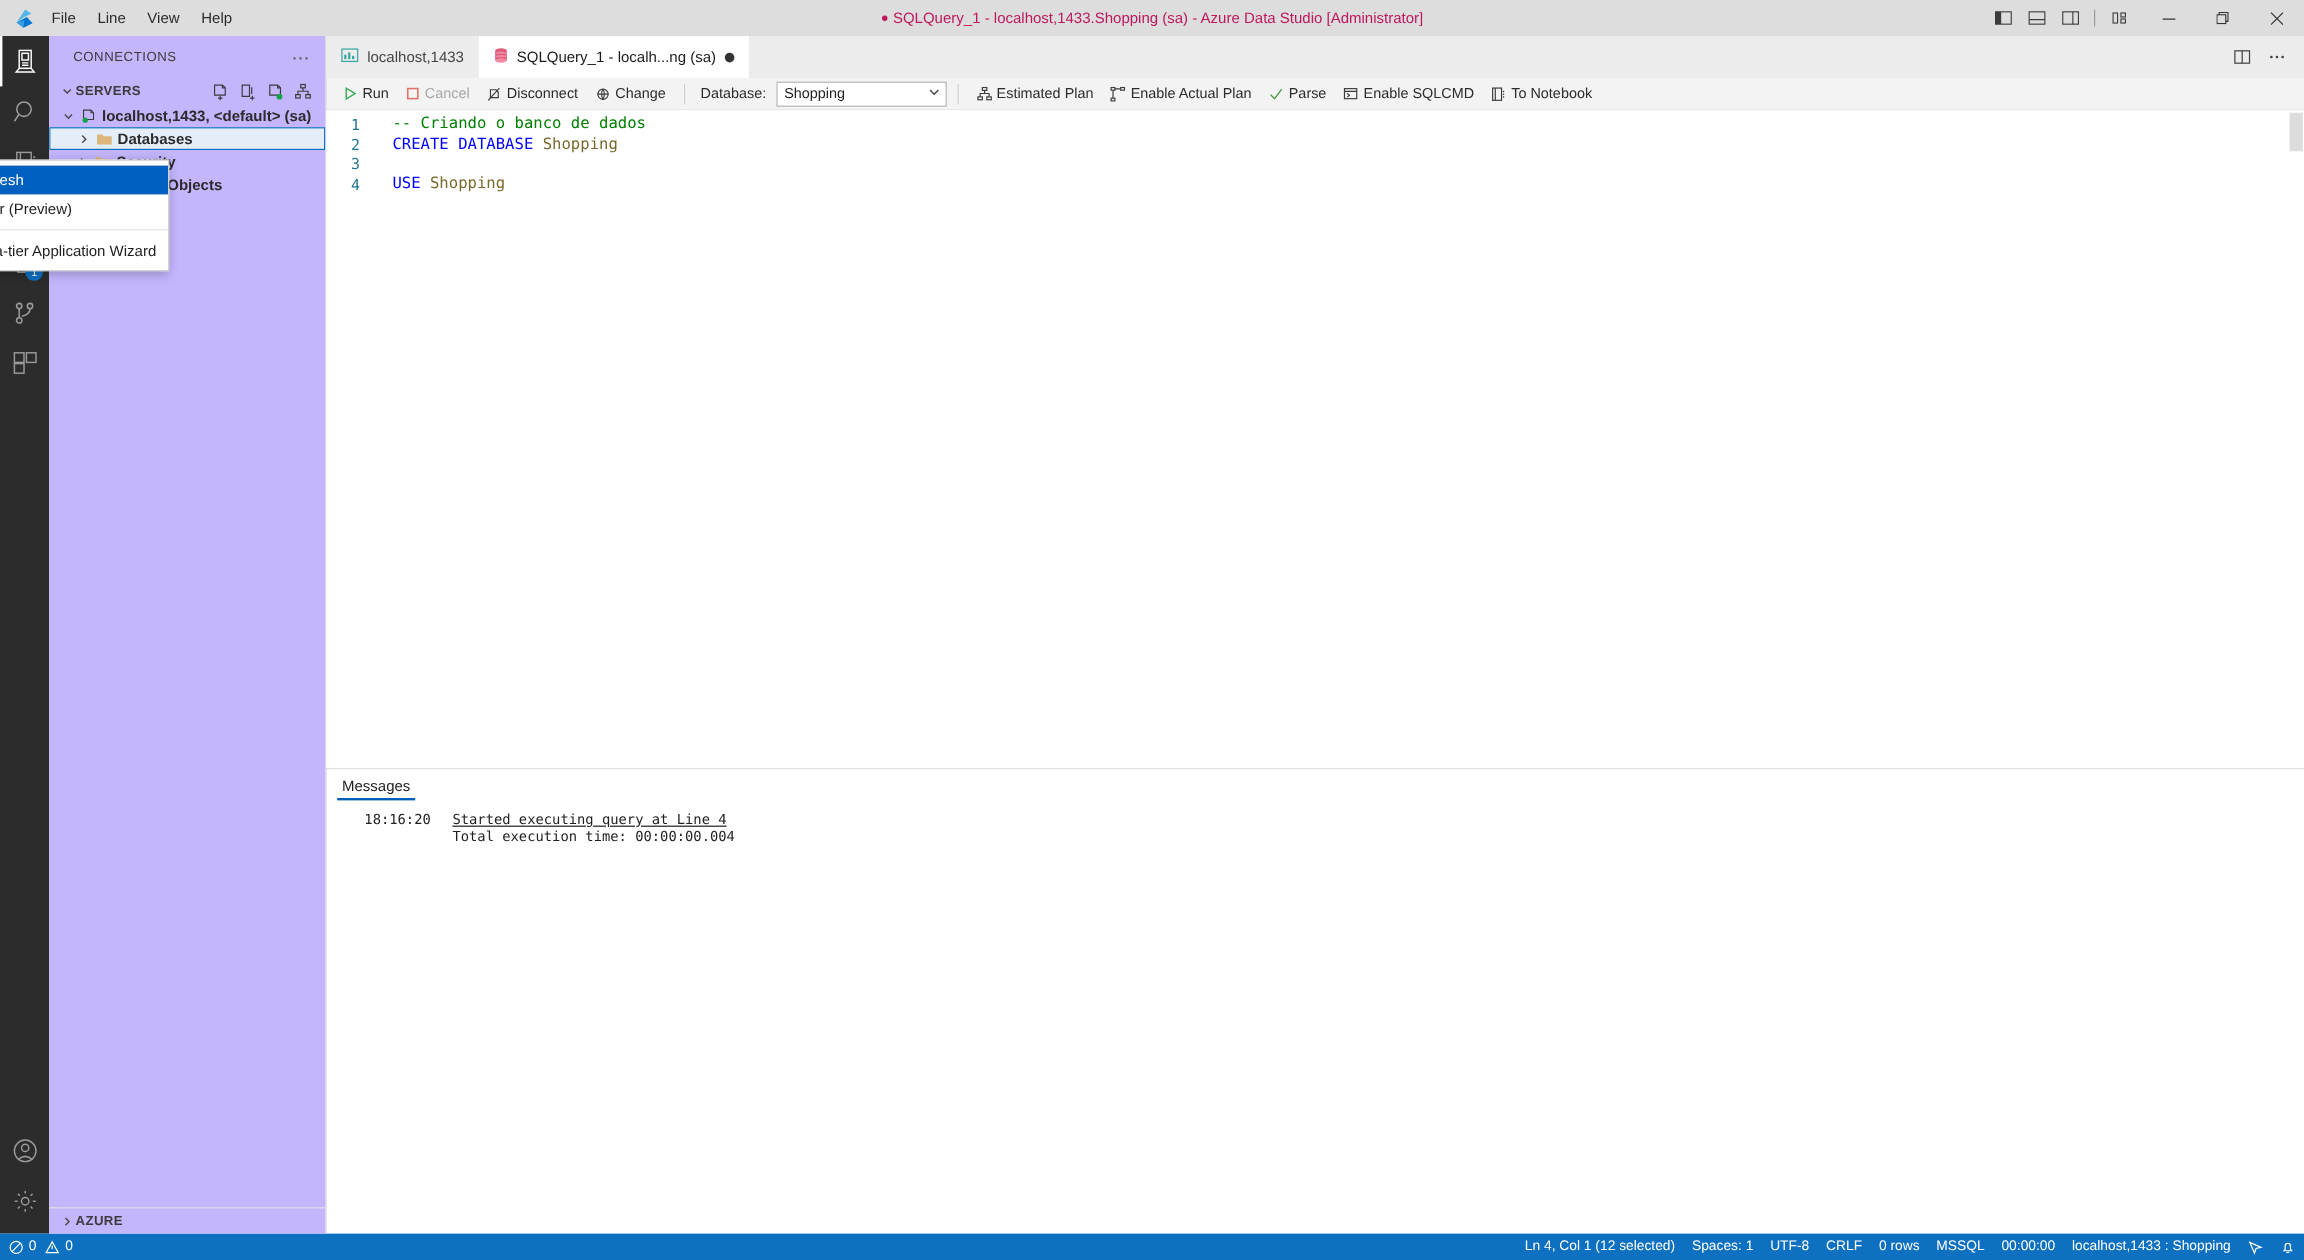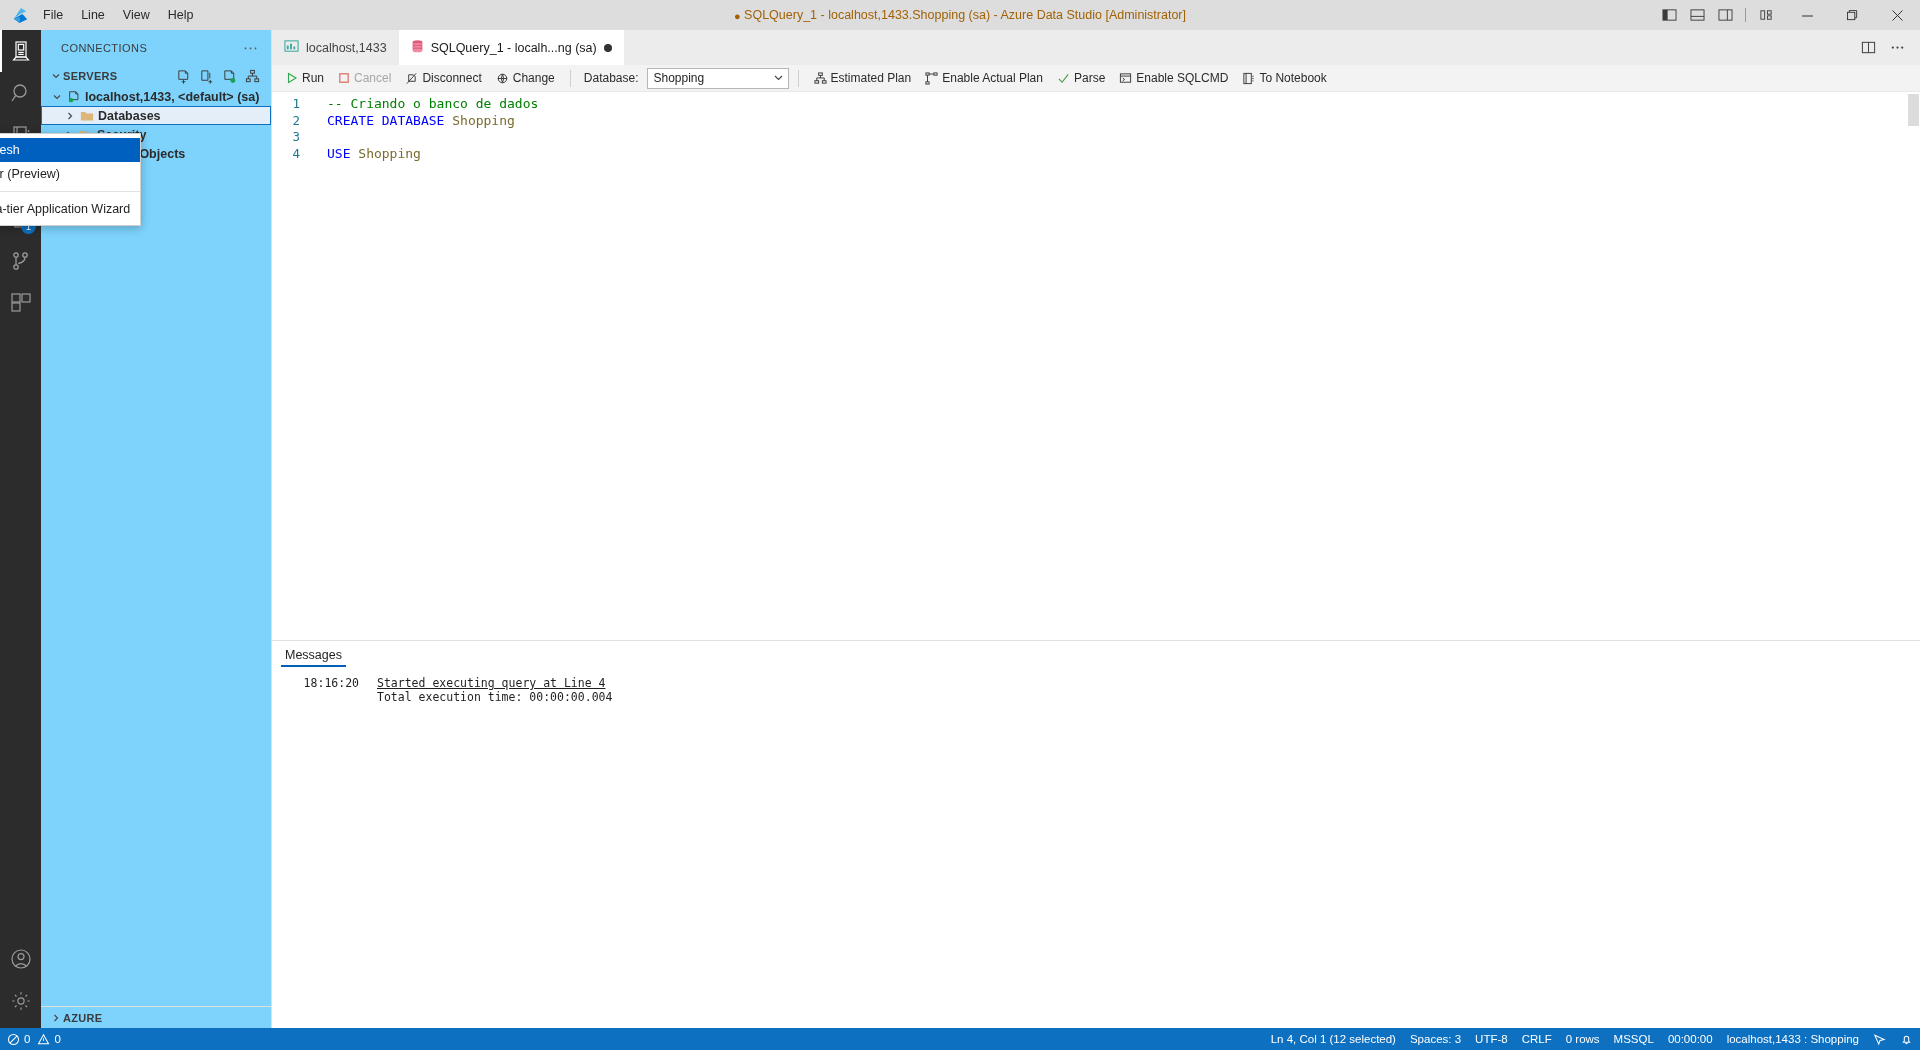--- a/index.html
+++ b/index.html
@@ -22,21 +22,21 @@
     user-select: none;
   }
   .app-logo { width: 34px; display: flex; align-items: center; justify-content: center; padding-left: 6px; }
   .menu-items { display: flex; align-items: center; height: 100%; }
   .menu-item {
     padding: 0 9px; height: 100%; display: flex; align-items: center;
     font-size: 12.5px; color: #2b2b2b; cursor: default;
   }
   .title-center {
     position: absolute; left: 0; right: 0; text-align: center;
-    font-size: 12.5px; color: #a16207; pointer-events: none;
+    font-size: 12.5px; color: #be185d; pointer-events: none;
     white-space: nowrap;
   }
   .title-dot { font-size: 11px; vertical-align: middle; }
   .title-right {
     margin-left: auto; display: flex; align-items: center; height: 100%;
   }
   .layout-icons { display: flex; align-items: center; gap: 2px; padding-right: 6px; }
   .lay-btn {
     width: 26px; height: 26px; display: flex; align-items: center; justify-content: center;
     cursor: default;
@@ -68,21 +68,21 @@
     position: absolute; right: 5px; bottom: 6px;
     min-width: 15px; height: 15px; border-radius: 8px;
     background: #0e70c0; color: #fff; font-size: 9px;
     display: flex; align-items: center; justify-content: center;
     padding: 0 3px; font-family: "Liberation Sans", sans-serif;
   }
   .act-spacer { flex: 1 1 auto; }
 
   
   .sidebar {
-    width: 231px; flex: 0 0 231px; background: #7dd3fc;
+    width: 231px; flex: 0 0 231px; background: #c4b5fd;
     display: flex; flex-direction: column;
     border-right: 1px solid #e0e0e0;
     position: relative;
   }
   .side-title {
     height: 35px; display: flex; align-items: center; padding: 0 8px 0 20px;
     font-size: 11px; letter-spacing: .45px; color: #3b3b3b; text-transform: uppercase;
   }
   .side-title .dots { margin-left: auto; color: #5a5a5a; font-size: 15px; letter-spacing: 1px; padding-right: 4px; cursor: pointer;}
   .section-header {
@@ -659,21 +659,21 @@
       <span>0</span>
       <svg width="13" height="13" viewBox="0 0 14 14" fill="none" stroke="#fff" stroke-width="1.1" style="margin-left:3px;">
           <polygon points="7,2 12.4,11.6 1.6,11.6"></polygon>
           <line x1="7" y1="5.6" x2="7" y2="8.4"></line>
         </svg>
       <span>0</span>
     </div>
   </div>
   <div class="sb-right">
     <div class="sb-item">Ln 4, Col 1 (12 selected)</div>
-    <div class="sb-item">Spaces: 3</div>
+    <div class="sb-item">Spaces: 1</div>
     <div class="sb-item">UTF-8</div>
     <div class="sb-item">CRLF</div>
     <div class="sb-item">0 rows</div>
     <div class="sb-item">MSSQL</div>
     <div class="sb-item">00:00:00</div>
     <div class="sb-item">localhost,1433 : Shopping</div>
     <div class="sb-item">
       <svg width="13" height="13" viewBox="0 0 14 14" fill="none" stroke="#fff" stroke-width="1.1">
           <path d="M2 2.5 L12 7 L7.6 8 L6.2 12 Z"></path>
         </svg>

